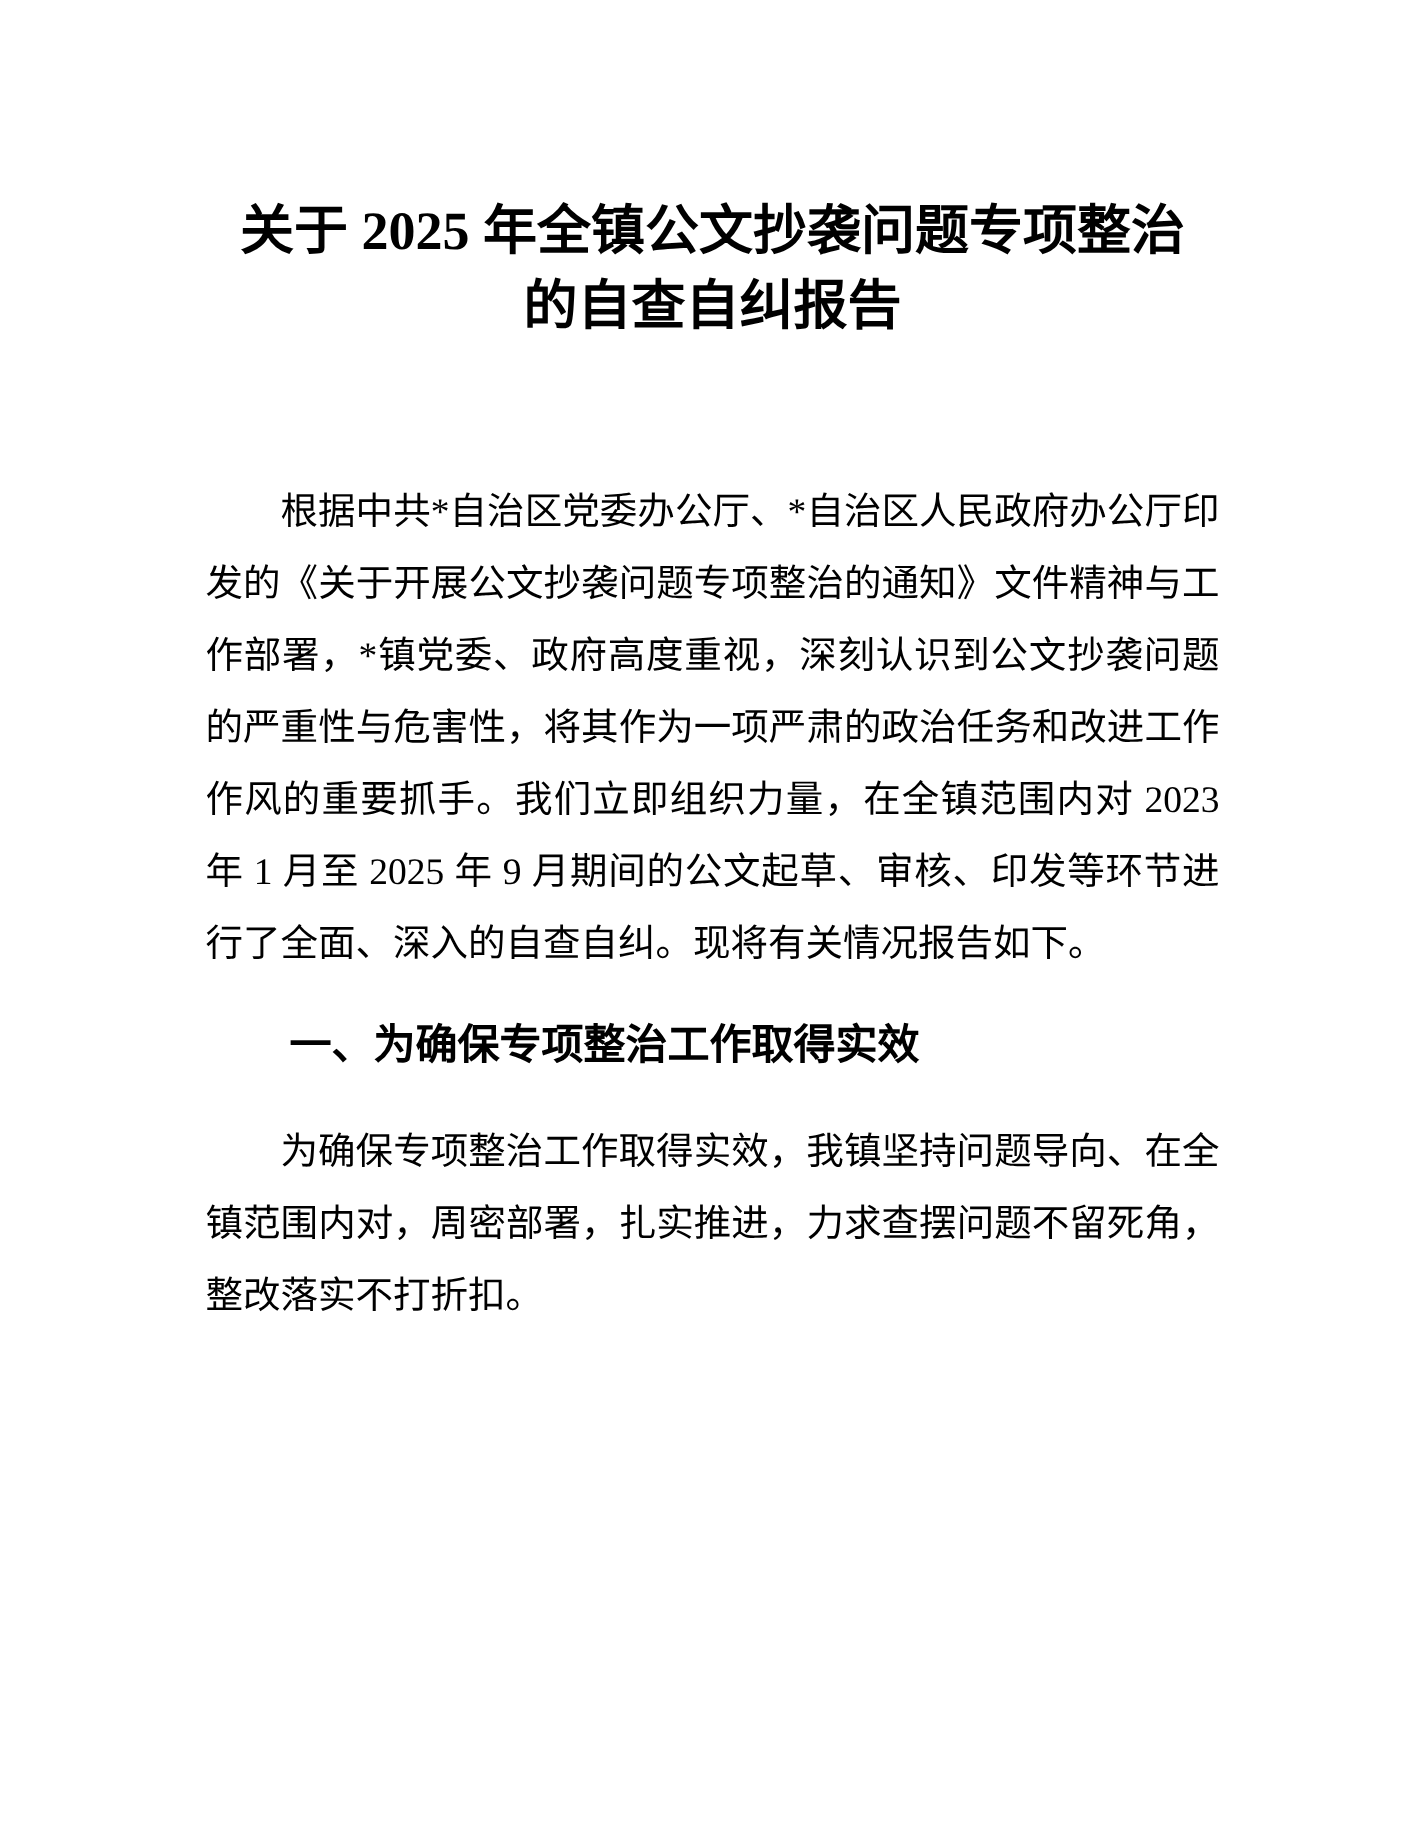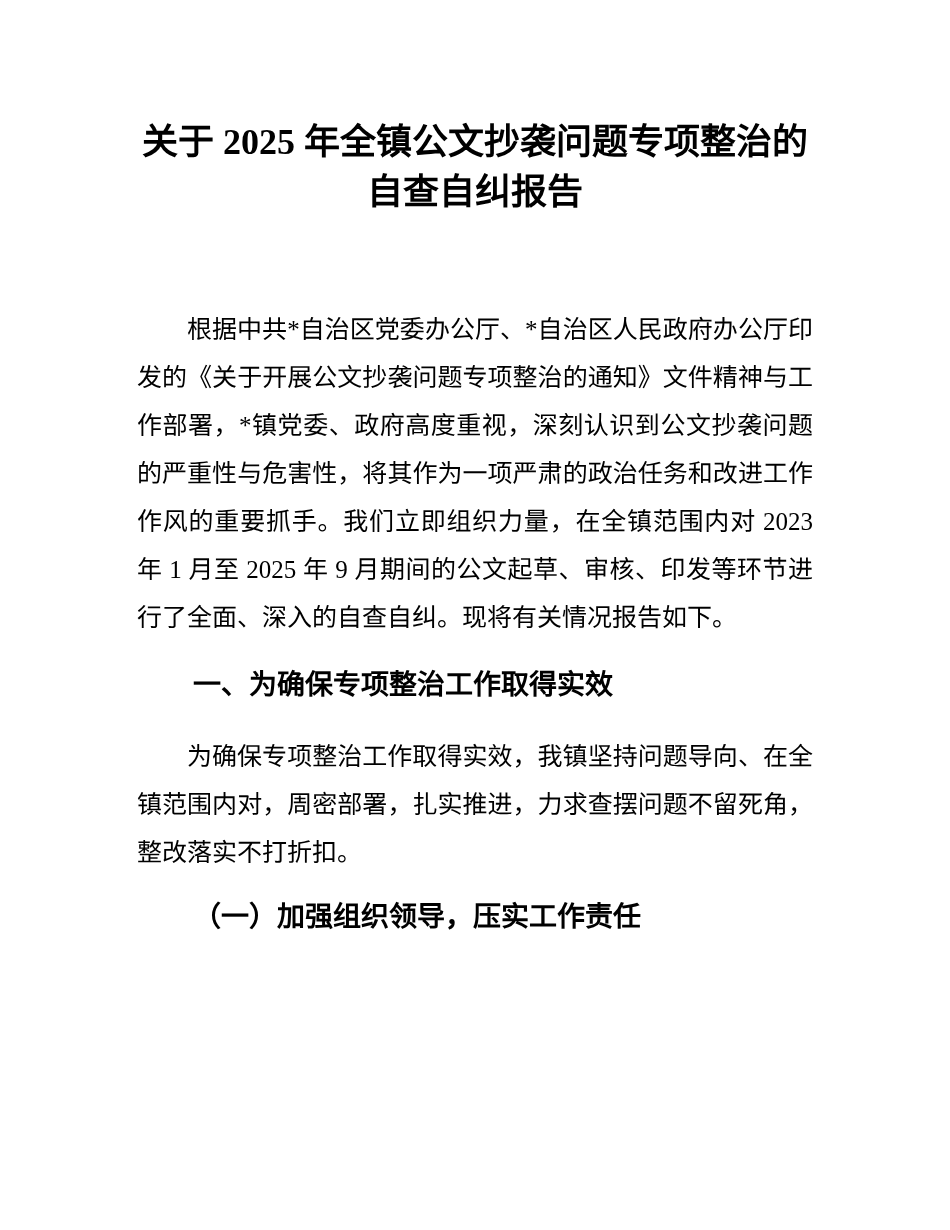--- a/index.html
+++ b/index.html
@@ -17,21 +17,21 @@
     width: 676px;
     margin: 0 auto;
     padding-top: 113px;
   }
   .doc-title {
     font-family: "Liberation Serif", "DejaVu Serif", serif;
     font-weight: bold;
     font-size: 36px;
     line-height: 50px;
     text-align: center;
-    margin: 4px;
+    margin: 16px;
     letter-spacing: 0;
   }
   .body-para {
     font-family: "Liberation Serif", "DejaVu Serif", serif;
     font-size: 25px;
     line-height: 48px;
     text-align: justify;
     text-indent: 2em;
     margin: 0;
   }
@@ -61,16 +61,15 @@
 <div class="page">
 
   <h1 class="doc-title">关于 2025 年全镇公文抄袭问题专项整治的自查自纠报告</h1>
 
   <p class="body-para intro-para">根据中共*自治区党委办公厅、*自治区人民政府办公厅印发的《关于开展公文抄袭问题专项整治的通知》文件精神与工作部署，*镇党委、政府高度重视，深刻认识到公文抄袭问题的严重性与危害性，将其作为一项严肃的政治任务和改进工作作风的重要抓手。我们立即组织力量，在全镇范围内对 2023 年 1 月至 2025 年 9 月期间的公文起草、审核、印发等环节进行了全面、深入的自查自纠。现将有关情况报告如下。</p>
 
   <h2 class="section-heading">一、为确保专项整治工作取得实效</h2>
 
   <p class="body-para">为确保专项整治工作取得实效，我镇坚持问题导向、在全镇范围内对，周密部署，扎实推进，力求查摆问题不留死角，整改落实不打折扣。</p>
 
-  <h3 class="sub-heading">（一）加强组织领导，压实工作责任</h3>
 
 
 </div>
 
 </body></html>

